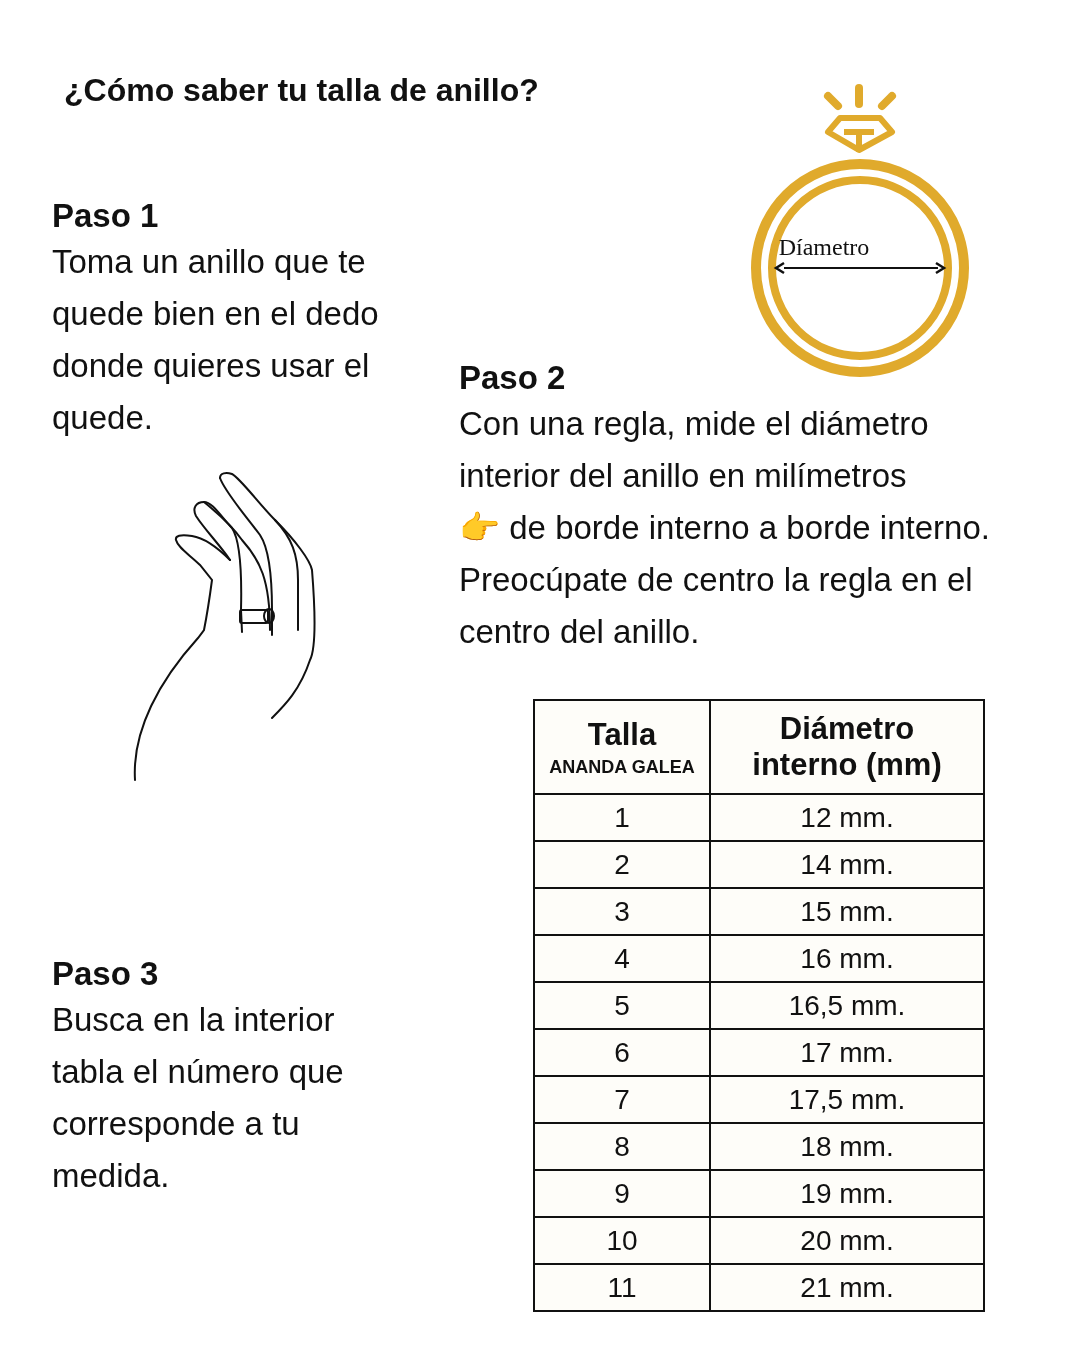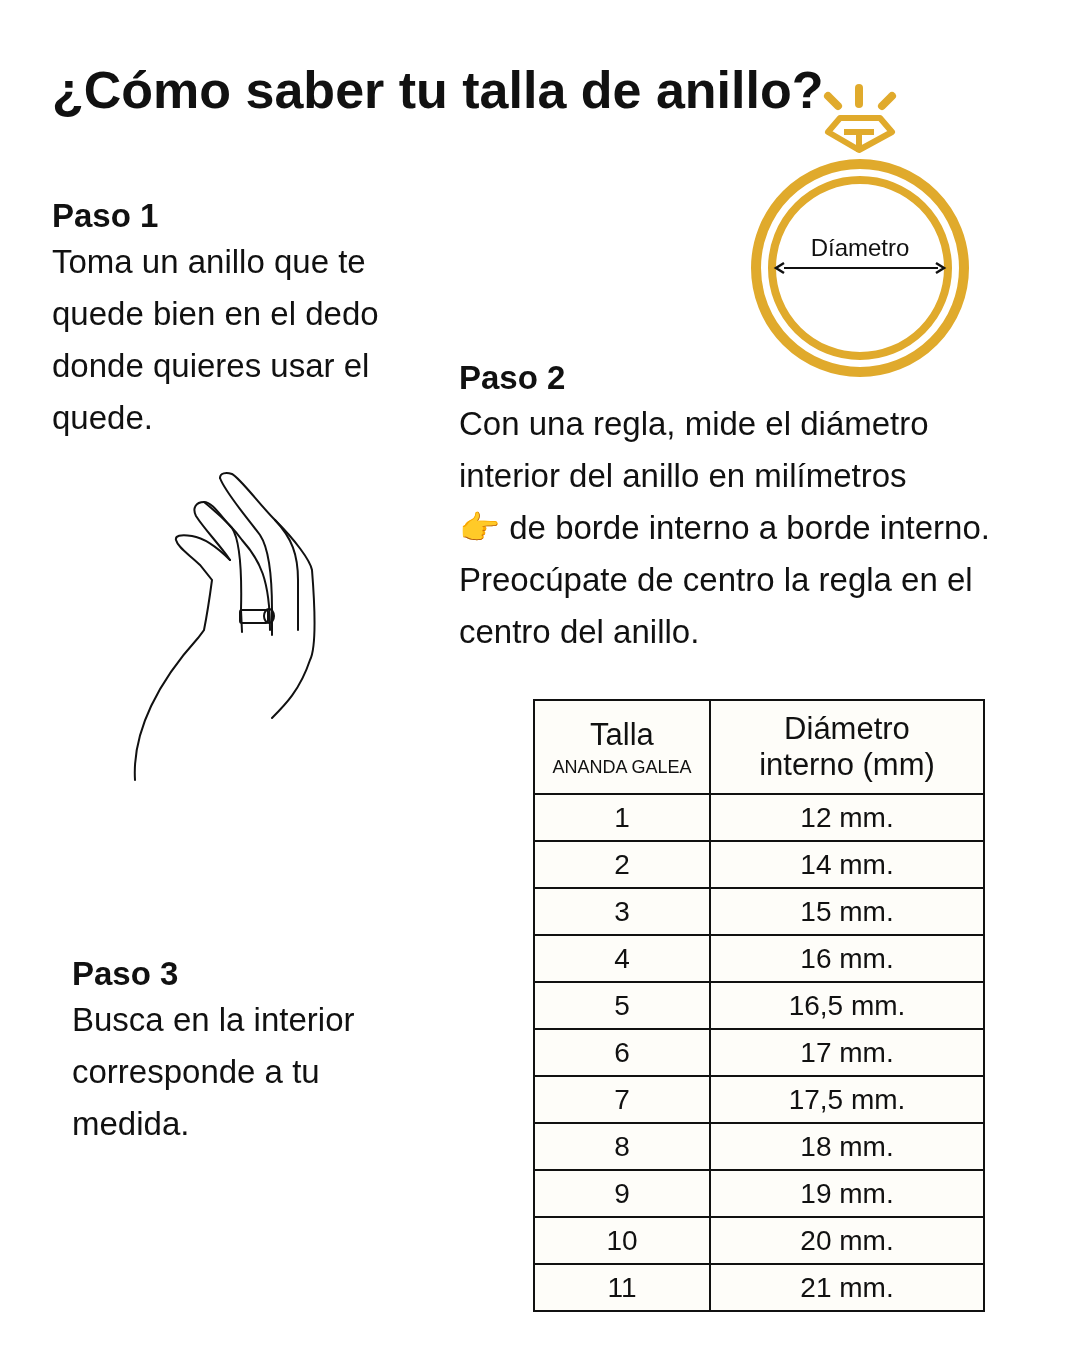--- a/index.html
+++ b/index.html
@@ -1,32 +1,32 @@
 <!DOCTYPE html>
 <html><head>
 <meta charset="utf-8">
 <style>
   html, body { margin: 0; padding: 0; }
   body {
     width: 1080px; height: 1350px; background: #ffffff; position: relative;
     font-family: "Liberation Sans", sans-serif; color: #111; overflow: hidden;
   }
   .abs { position: absolute; }
-  .title { left: 52px; top: 60px; font-size: 52px; font-weight: bold; margin: 0; }
+  .title { left: 52px; top: 60px; font-size: 32px; font-weight: bold; margin: 12px; }
   .step-h { font-size: 33px; font-weight: bold; line-height: 40px; }
   .step-t { font-size: 33px; line-height: 52px; }
   #paso1 { left: 52px; top: 196px; width: 400px; }
   #paso2 { left: 459px; top: 358px; width: 610px; }
-  #paso3 { left: 52px; top: 954px; width: 400px; margin-left: 20px; }
+  #paso3 { left: 52px; top: 954px; width: 400px; }
   .hand { left: 120px; top: 460px; }
   .ring { left: 740px; top: 80px; }
   .ring-label { position: absolute; font-size: 24px; width: 240px; text-align: center; left: 0; }
   .table { left: 533px; top: 699px; border-collapse: collapse; background: #fefdf9; }
   .table td, .table th { border: 2px solid #111; text-align: center; padding: 0; }
-  .table th { height: 92px; font-weight: normal; margin-top: 32px; }
+  .table th { height: 92px; font-weight: bold; margin-top: 32px; }
   .table td { height: 45px; font-size: 28px; }
   .col1 { width: 174px; }
   .col2 { width: 272px; }
   .th-main { font-size: 31px; line-height: 36px; display: block; }
   .th-sub { font-size: 18px; display: block; margin-top: 4px; }
   .emoji { color: #f1b72e; }
 </style>
 </head>
 <body>
 
@@ -60,39 +60,40 @@
     <path d="M100 38 L 140 38 L 152 52 L 119 70 L 88 52 Z" stroke-width="6" stroke-linejoin="round" fill="none"></path>
     <line x1="119" y1="52" x2="119" y2="72" stroke-width="6"></line>
     <line x1="104" y1="52" x2="134" y2="52" stroke-width="6"></line>
   </g>
   <circle cx="120" cy="188" r="104" fill="none" stroke="#e0aa2c" stroke-width="10"></circle>
   <circle cx="120" cy="188" r="88" fill="none" stroke="#e0aa2c" stroke-width="8"></circle>
   <line x1="44" y1="188" x2="198" y2="188" stroke="#111" stroke-width="2"></line>
   <path d="M44 183 L 36 188 L 44 193" stroke="#111" stroke-width="2.5" fill="none"></path>
   <path d="M196 183 L 204 188 L 196 193" stroke="#111" stroke-width="2.5" fill="none"></path>
 </svg>
-<div class="abs" style="left:740px;top:80px;width:240px;height:300px;">
+<div class="abs" style="left:704px;top:80px;width:240px;height:300px;font-family:Liberation Serif, serif;">
   <div class="ring-label" style="top:154px;">Díametro</div>
 </div>
 
 <div class="abs" id="paso2">
   <div class="step-h">Paso 2</div>
   <div class="step-t">Con una regla, mide el diámetro</div>
   <div class="step-t">interior del anillo en milímetros</div>
   <div class="step-t">
     <span class="emoji">👉</span>
     <span>de borde interno a borde interno.</span>
   </div>
   <div class="step-t">Preocúpate de centro la regla en el</div>
   <div class="step-t">centro del anillo.</div>
 </div>
 
 <div class="abs" id="paso3">
   <div class="step-h">Paso 3</div>
   <div class="step-t">Busca en la interior</div>
+  <div class="step-t">tabla el número que</div>
   <div class="step-t">corresponde a tu</div>
   <div class="step-t">medida.</div>
 </div>
 
 <table class="abs table">
   <thead>
     <tr>
       <th class="col1">
         <span class="th-main">Talla</span>
         <span class="th-sub">ANANDA GALEA</span>

